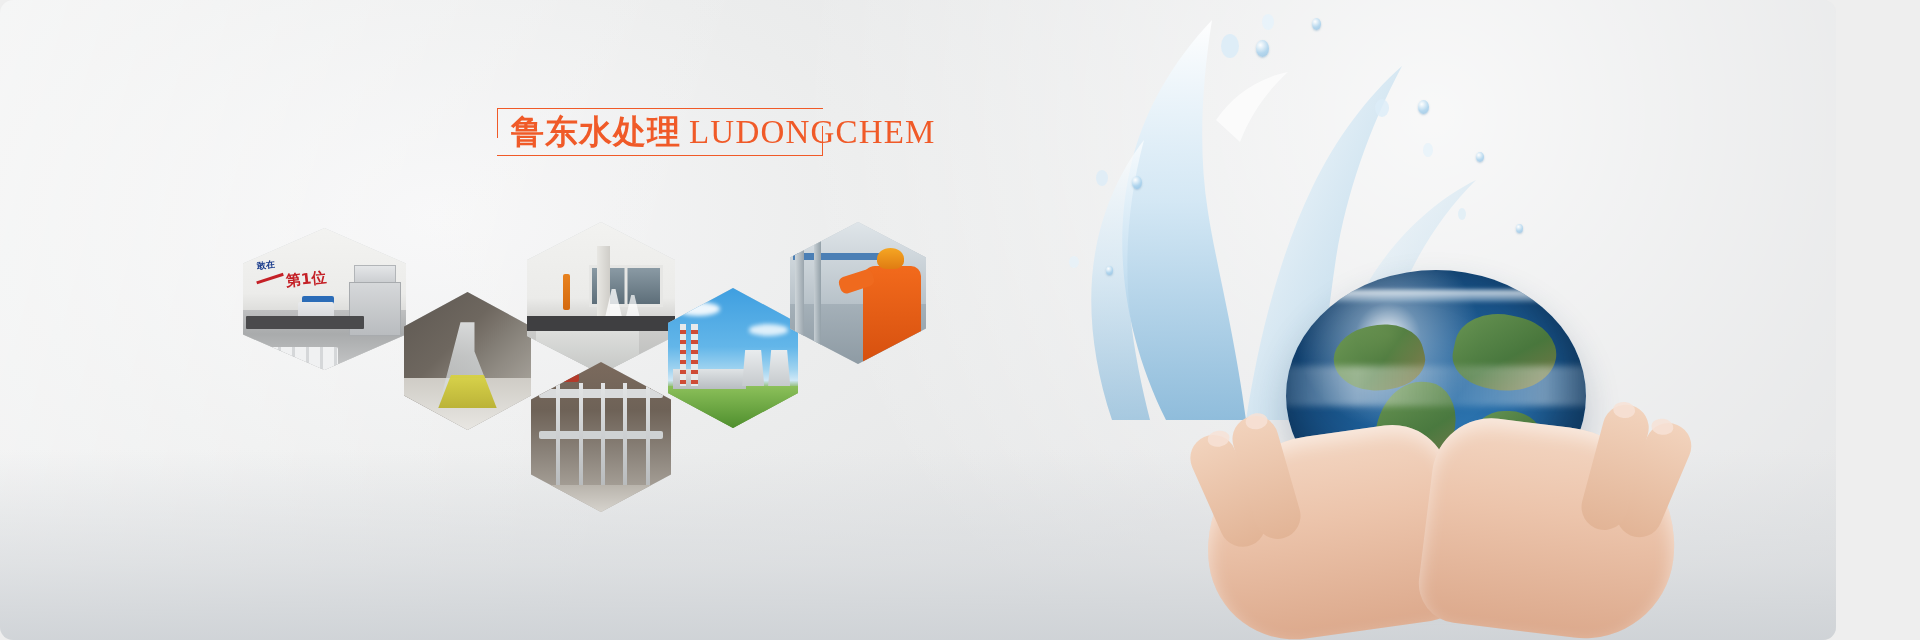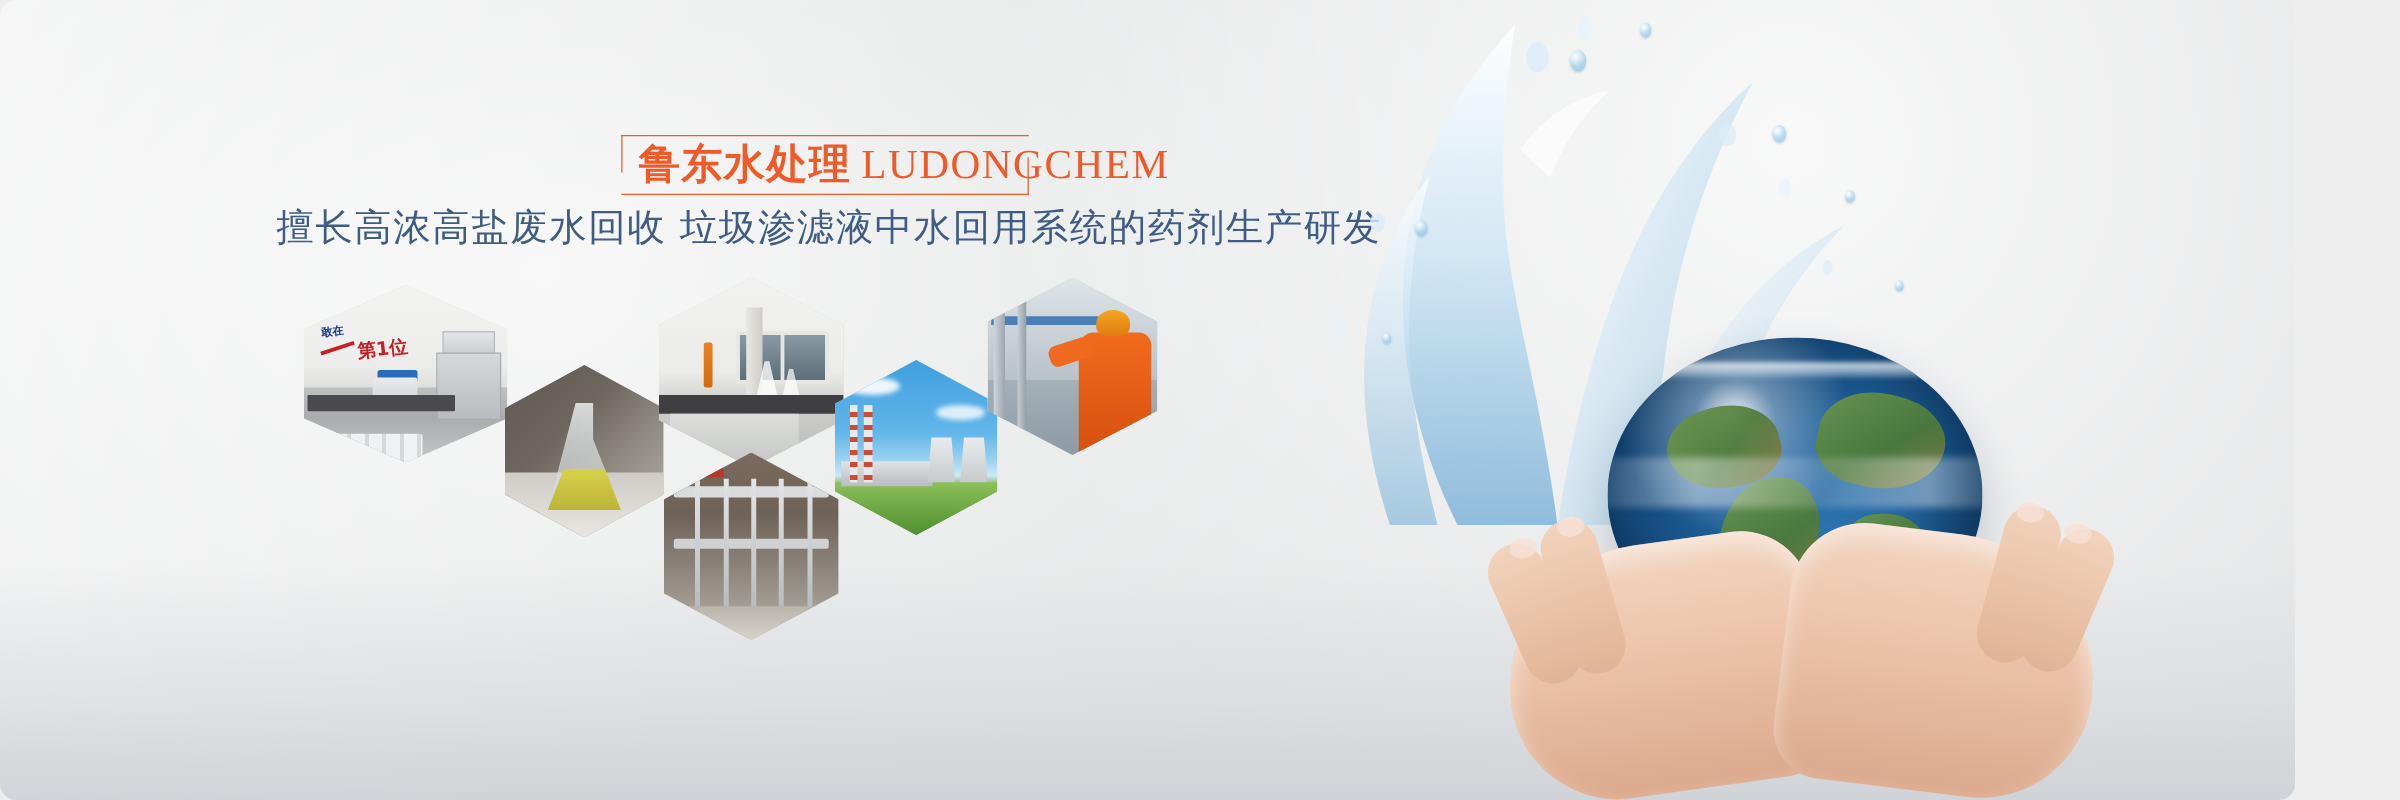--- a/index.html
+++ b/index.html
@@ -414,21 +414,20 @@
   <div class="bg-floor"></div>
 
   <div class="headline-wrap">
     <div class="bracket-top"></div>
     <div class="bracket-bot"></div>
     <div class="headline">
       <span class="cn">鲁东水处理</span><span class="en">LUDONGCHEM</span>
     </div>
   </div>
 
-  <div class="subhead">擅长高浓高盐废水回收 垃圾渗滤液中水回用系统的药剂生产研发</div>
 
   <div class="hex-cluster">
 
     <div class="hex hex-lab1">
       <div class="photo art-lab1">
         <div class="slogan">
           <div class="s1">敢在</div>
           <div class="s2">第1位</div>
           <div class="arrow"></div>
         </div>

